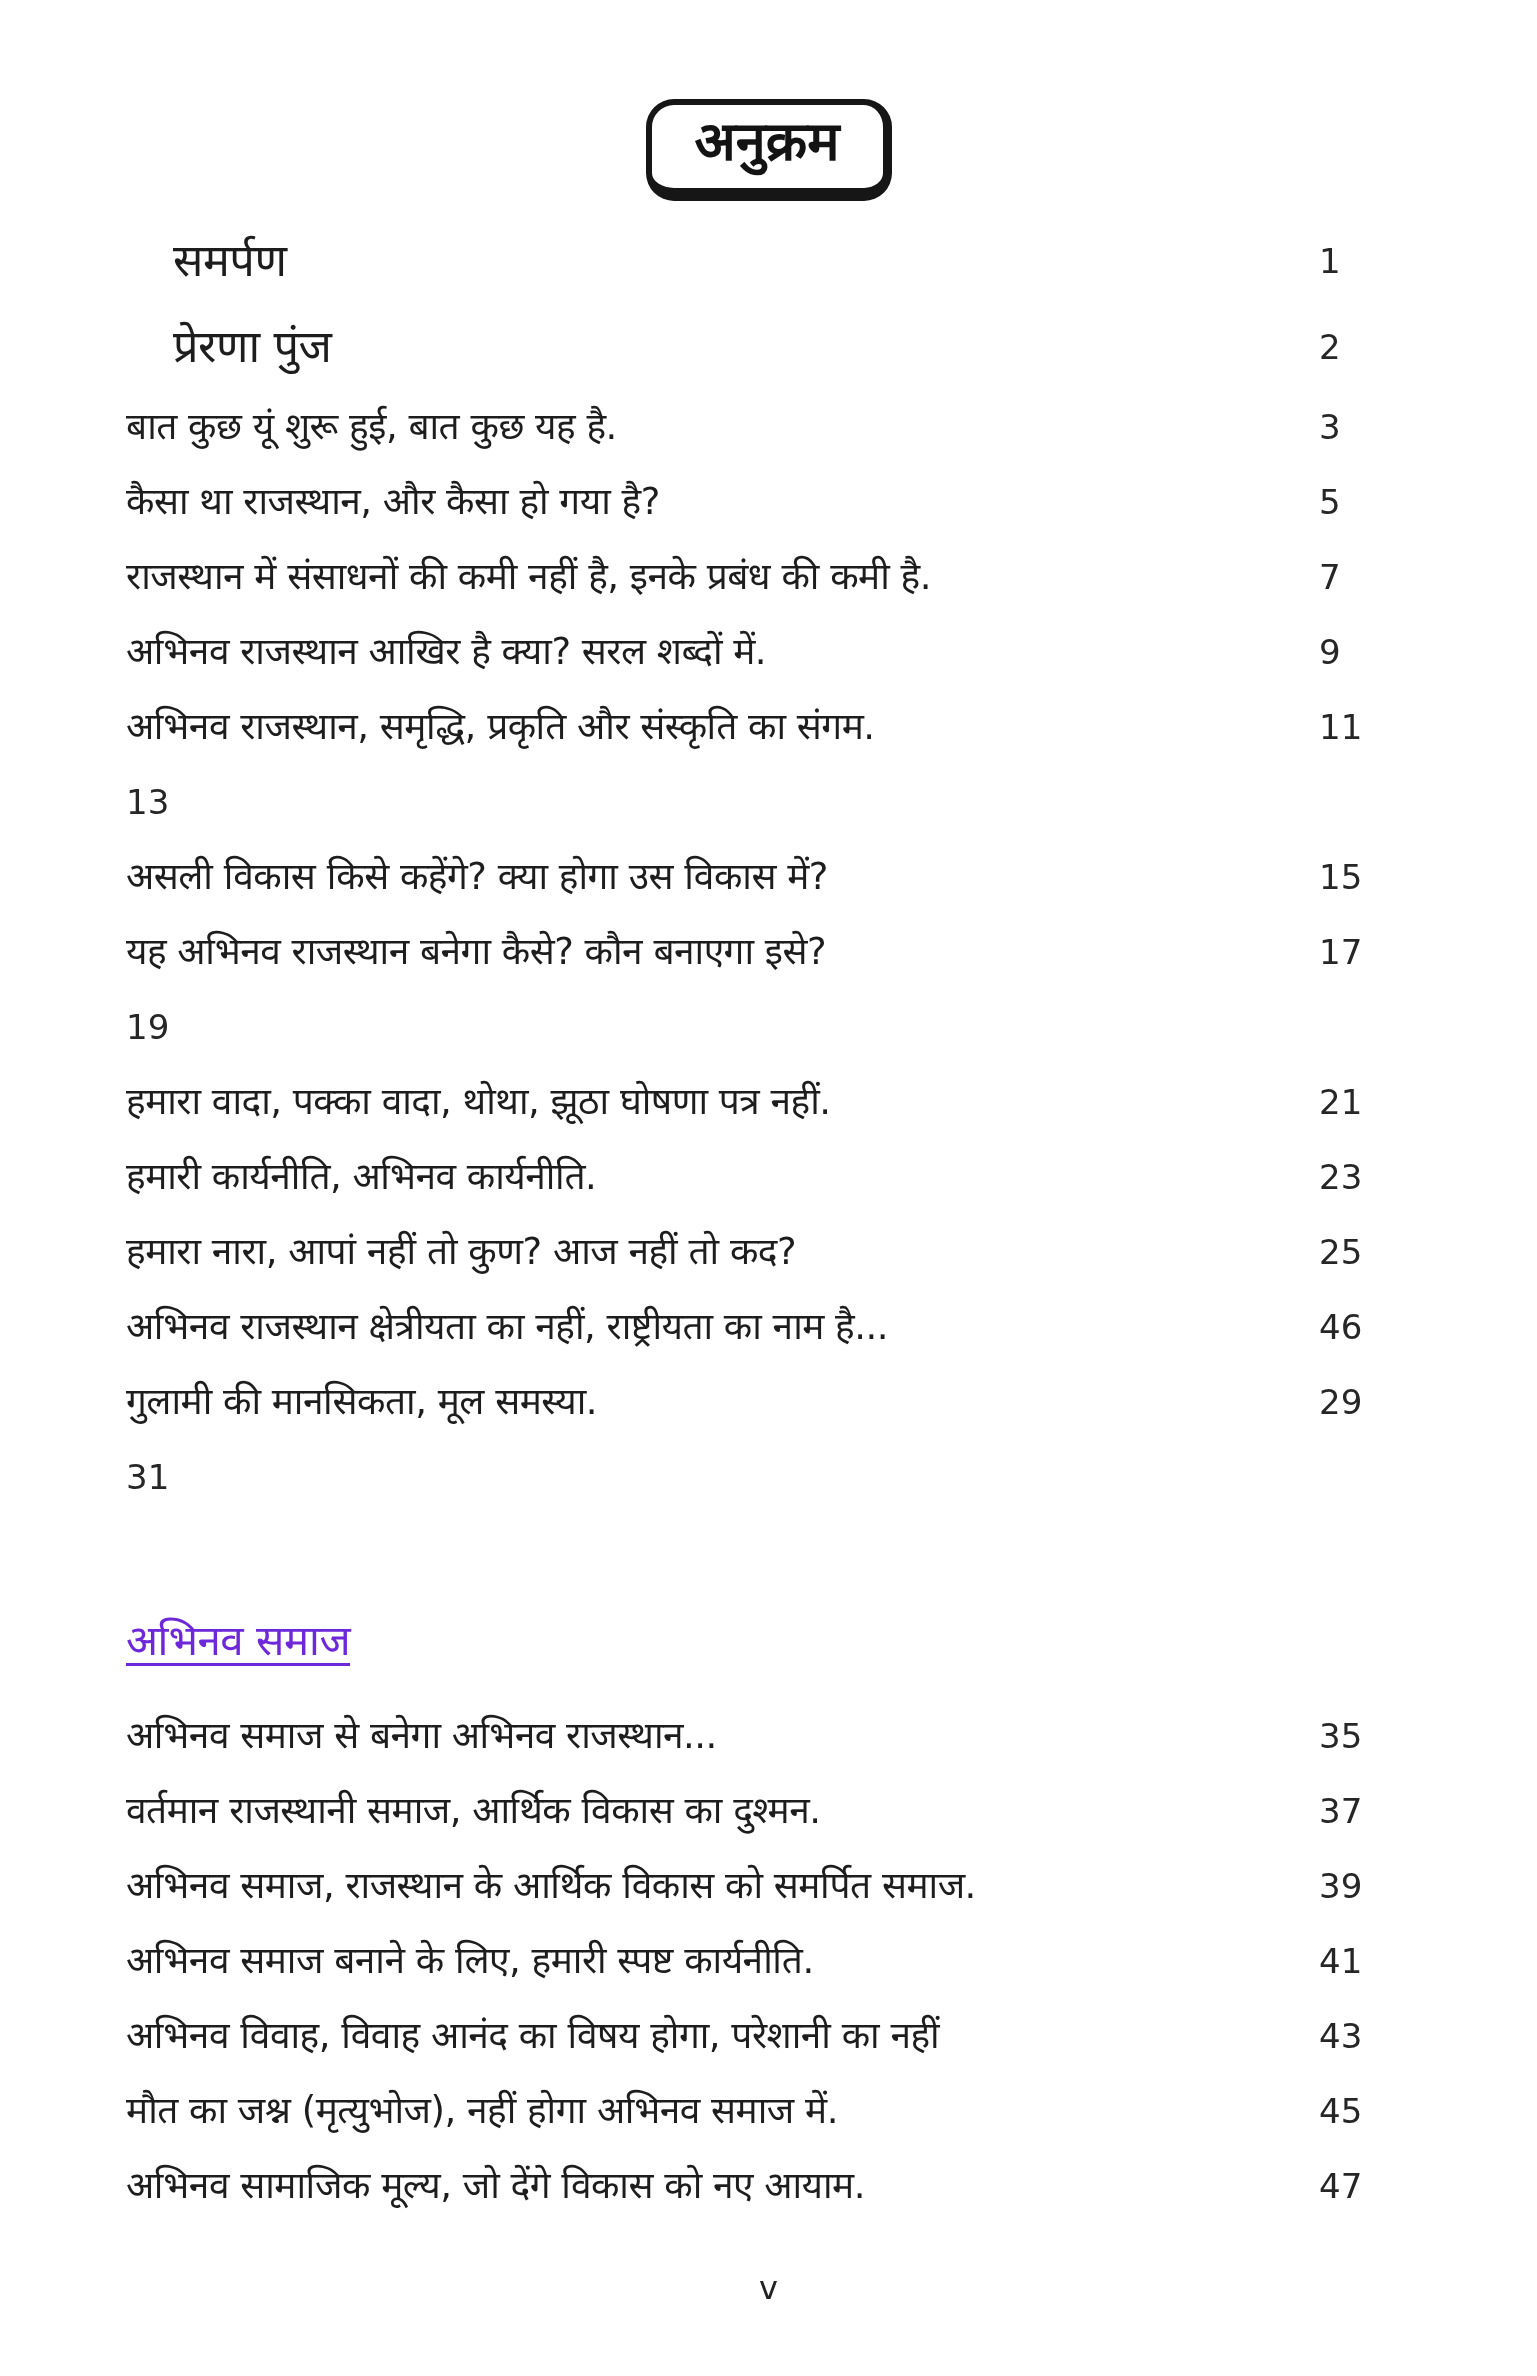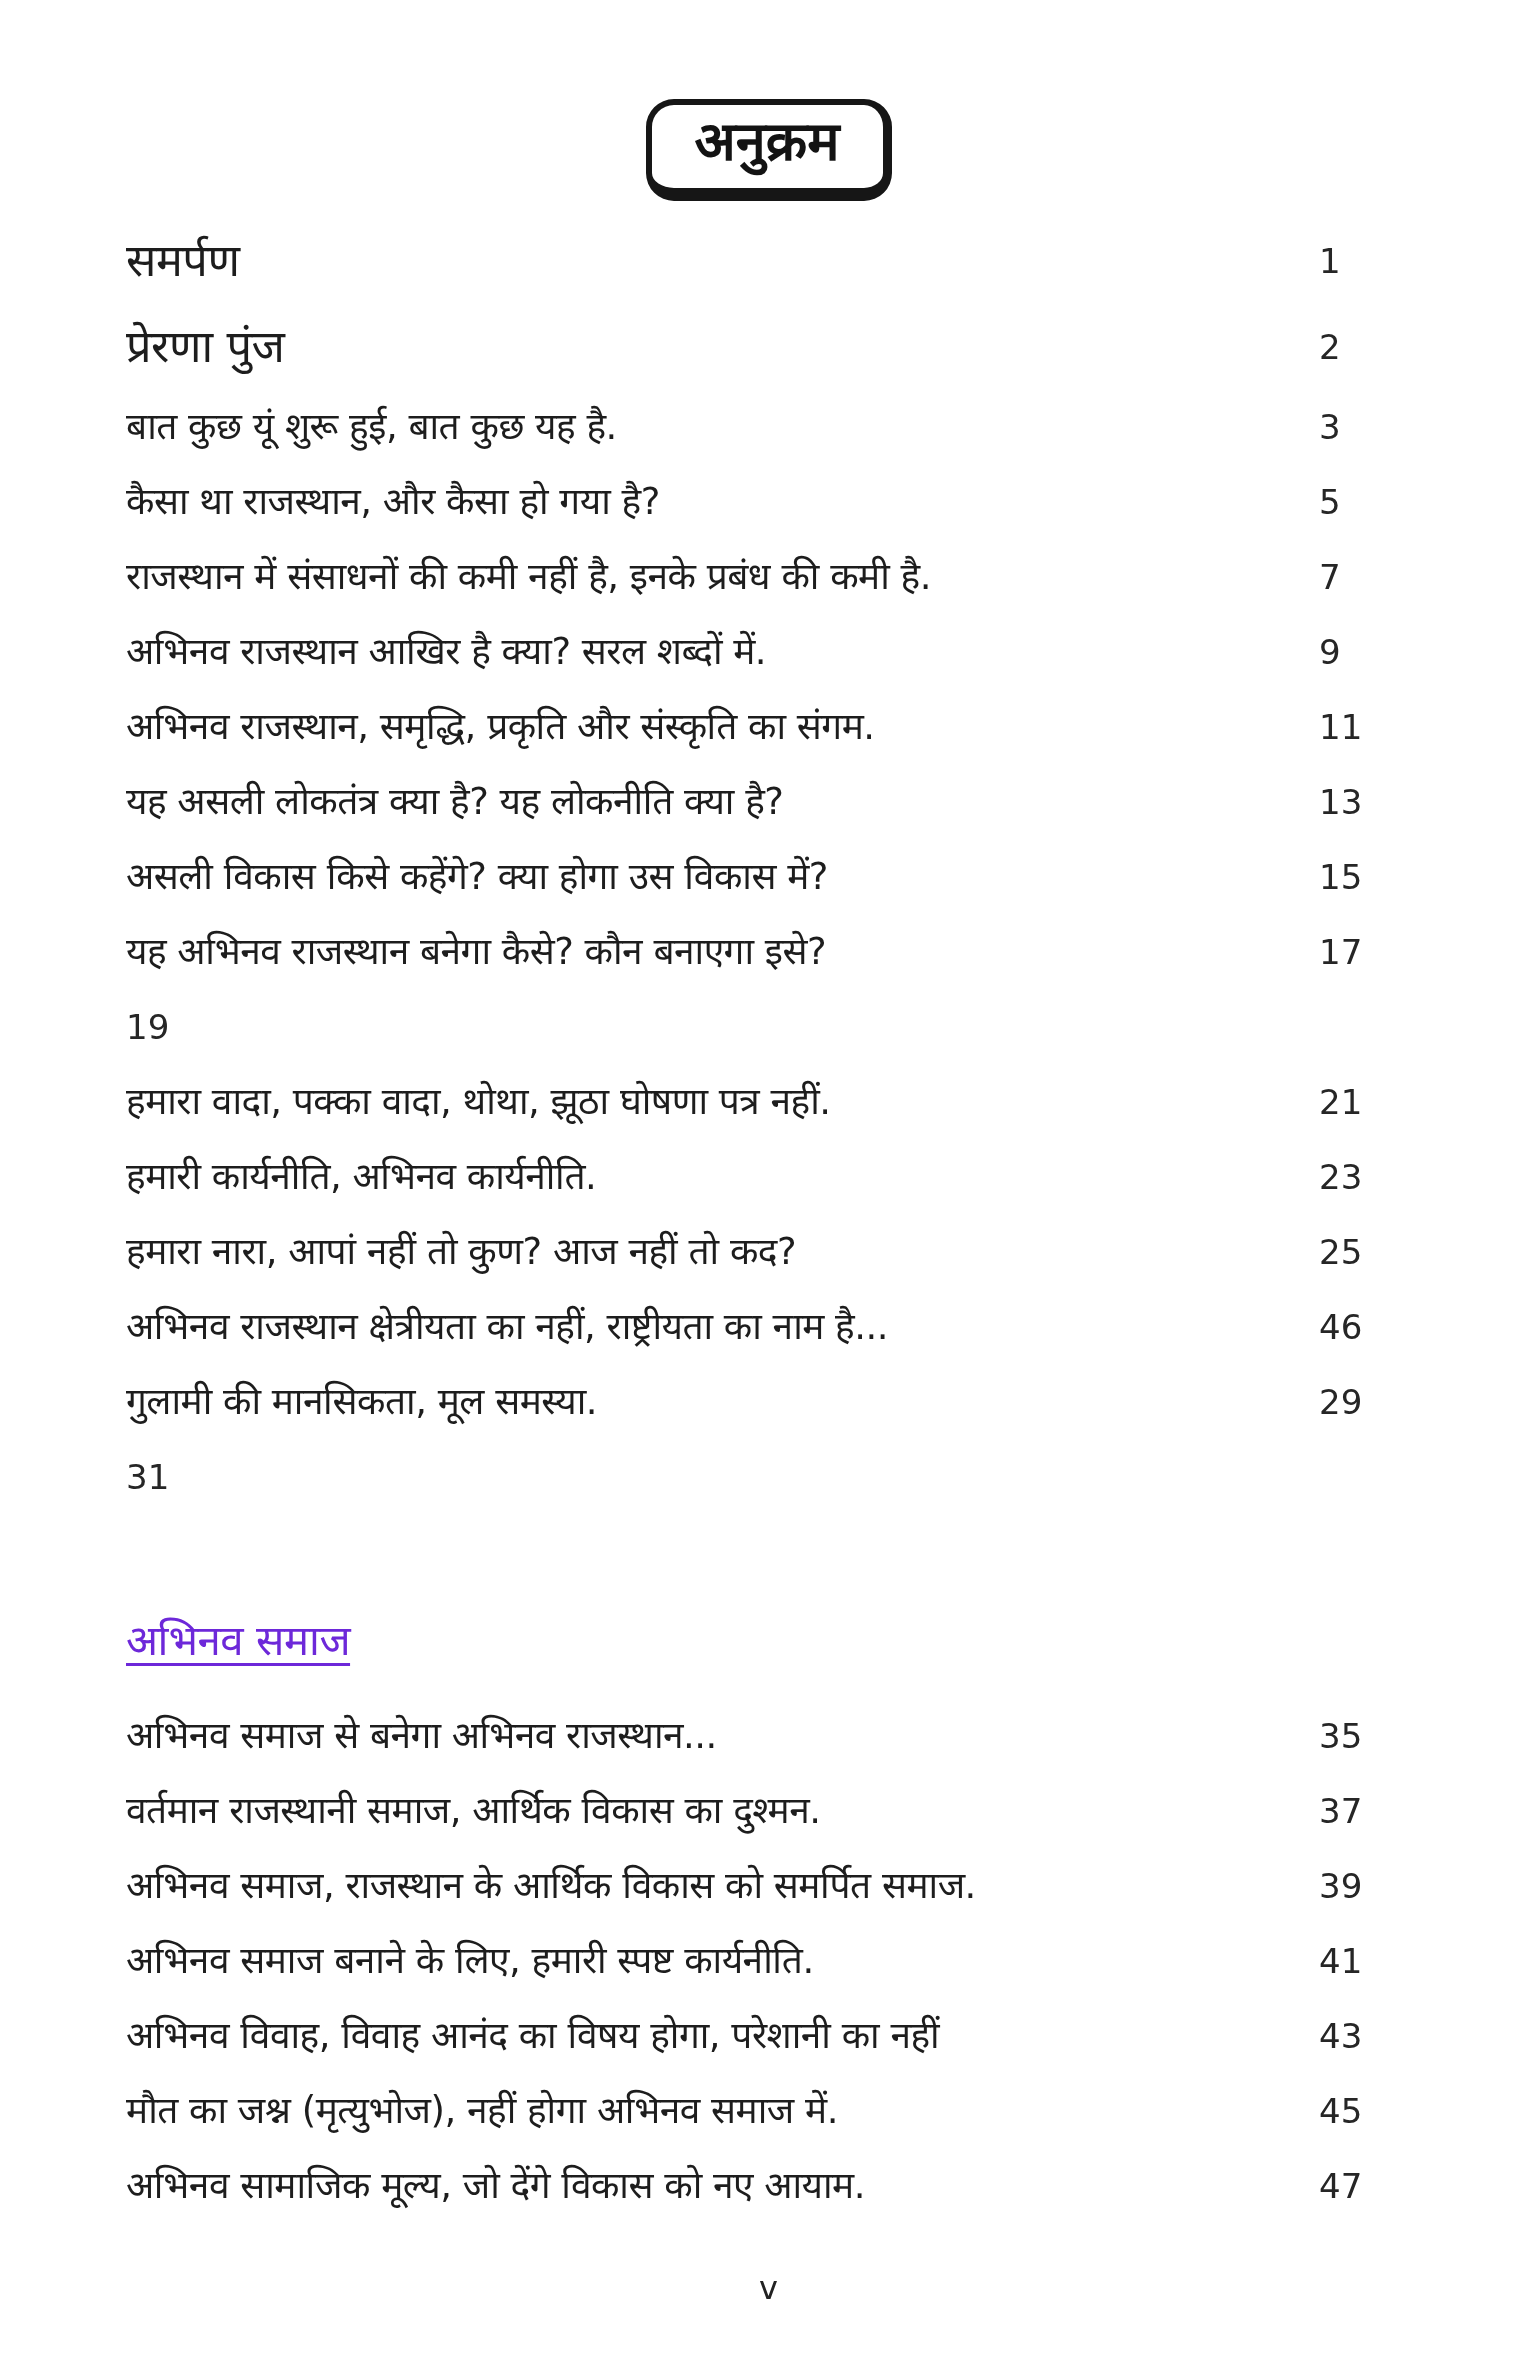--- a/index.html
+++ b/index.html
@@ -41,20 +41,21 @@
     width: 1253px; 
   }
 
   .toc-row {
     display: flex;
     align-items: center;
     height: 75px;
   }
   .toc-row.emphasis {
     height: 86px;
+    margin-left: 47px;
   }
   .row-title {
     flex: 1;
     font-size: 37px;
     line-height: 1.15;
     color: #1d1d1d;
     letter-spacing: -0.5px;
   }
   .toc-row.emphasis .row-title {
     font-size: 45px;
@@ -123,21 +124,20 @@
   </div>
   <div class="toc-row">
     <span class="row-title">अभिनव राजस्थान आखिर है क्या? सरल शब्दों में.</span>
     <span class="row-page">9</span>
   </div>
   <div class="toc-row">
     <span class="row-title">अभिनव राजस्थान, समृद्धि, प्रकृति और संस्कृति का संगम.</span>
     <span class="row-page">11</span>
   </div>
   <div class="toc-row">
-    <span class="row-title">यह असली लोकतंत्र क्या है? यह लोकनीति क्या है?</span>
     <span class="row-page">13</span>
   </div>
   <div class="toc-row">
     <span class="row-title">असली विकास किसे कहेंगे? क्या होगा उस विकास में?</span>
     <span class="row-page">15</span>
   </div>
   <div class="toc-row">
     <span class="row-title">यह अभिनव राजस्थान बनेगा कैसे? कौन बनाएगा इसे?</span>
     <span class="row-page">17</span>
   </div>

